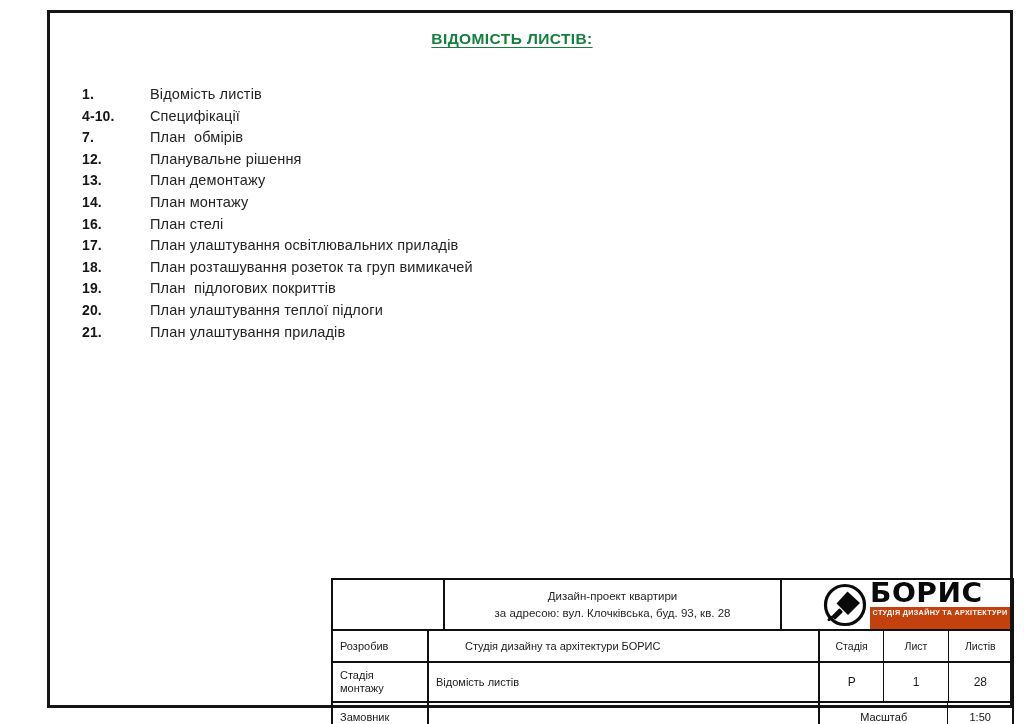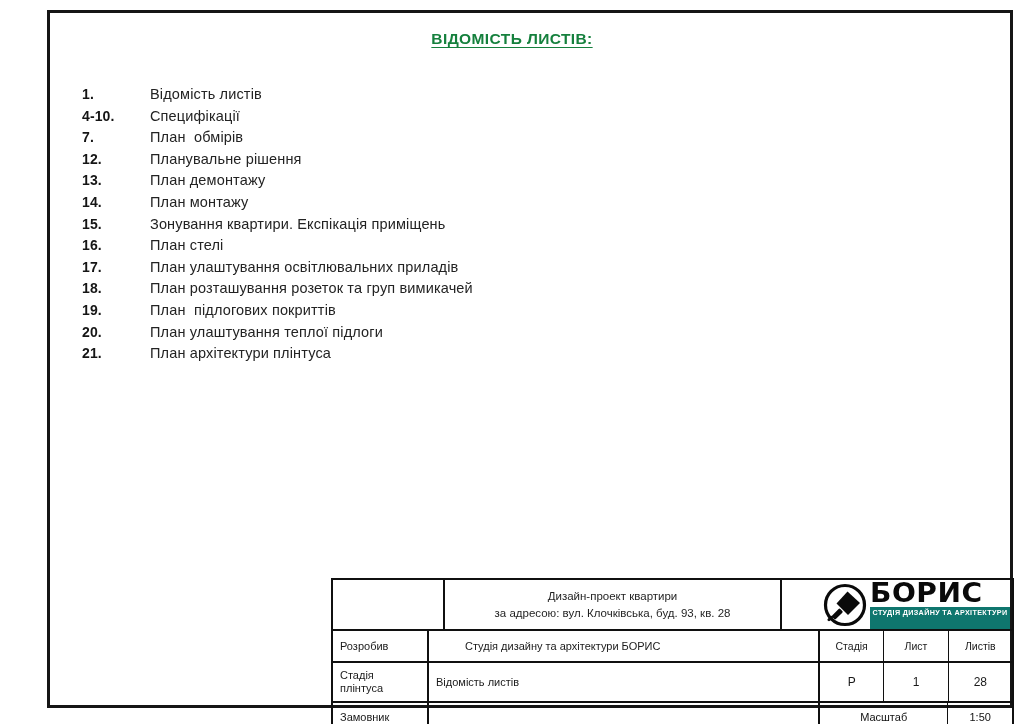--- a/index.html
+++ b/index.html
@@ -152,21 +152,21 @@
     font-weight: bold;
     font-size: 27px;
     line-height: 27px;
     letter-spacing: 0.5px;
     color: #0a0a0a;
     text-align: left;
     transform: scaleX(1.04);
     transform-origin: left center;
   }
   #logo-tagline {
-    background: #0f766e;
+    background: #c2410c;
     color: #ffffff;
     font-size: 7.2px;
     font-weight: bold;
     letter-spacing: 0.35px;
     line-height: 11px;
     height: 24px;
     text-align: center;
     margin-top: 1px;
     white-space: nowrap;
     overflow: hidden;
@@ -270,24 +270,20 @@
   </div>
   <div class="list-row">
     <span class="list-num">13.</span>
     <span class="list-label">План демонтажу</span>
   </div>
   <div class="list-row">
     <span class="list-num">14.</span>
     <span class="list-label">План монтажу</span>
   </div>
   <div class="list-row">
-    <span class="list-num">15.</span>
-    <span class="list-label">Зонування квартири. Експікація приміщень</span>
-  </div>
-  <div class="list-row">
     <span class="list-num">16.</span>
     <span class="list-label">План стелі</span>
   </div>
   <div class="list-row">
     <span class="list-num">17.</span>
     <span class="list-label">План улаштування освітлювальних приладів</span>
   </div>
   <div class="list-row">
     <span class="list-num">18.</span>
     <span class="list-label">План розташування розеток та груп вимикачей</span>
@@ -295,21 +291,21 @@
   <div class="list-row">
     <span class="list-num">19.</span>
     <span class="list-label">План  підлогових покриттів</span>
   </div>
   <div class="list-row">
     <span class="list-num">20.</span>
     <span class="list-label">План улаштування теплої підлоги</span>
   </div>
   <div class="list-row">
     <span class="list-num">21.</span>
-    <span class="list-label">План архітектури плінтуса</span>
+    <span class="list-label">План улаштування приладів</span>
   </div>
 </div>
 
 <div id="title-block">
 
   <div class="tb-row" id="tb-row-head">
     <div class="tb-cell" id="tb-head-blank"></div>
     <div class="tb-cell center" id="tb-project-desc">
       <span>Дизайн-проект квартири</span>
       <span>за адресою: вул. Клочківська, буд. 93, кв. 28</span>
@@ -340,21 +336,21 @@
     <div class="tb-right-group">
       <div class="tb-mini-head">Стадія</div>
       <div class="tb-mini-head">Лист</div>
       <div class="tb-mini-head">Листів</div>
     </div>
   </div>
 
   <div class="tb-row" id="tb-row-stage">
     <div class="tb-cell" id="tb-stage-key">
       <span>Стадія</span>
-      <span>плінтуса</span>
+      <span>монтажу</span>
     </div>
     <div class="tb-cell" id="tb-stage-val">Відомість листів</div>
     <div class="tb-right-group">
       <div class="tb-mini-val">Р</div>
       <div class="tb-mini-val">1</div>
       <div class="tb-mini-val">28</div>
     </div>
   </div>
 
   <div class="tb-row" id="tb-row-client">

